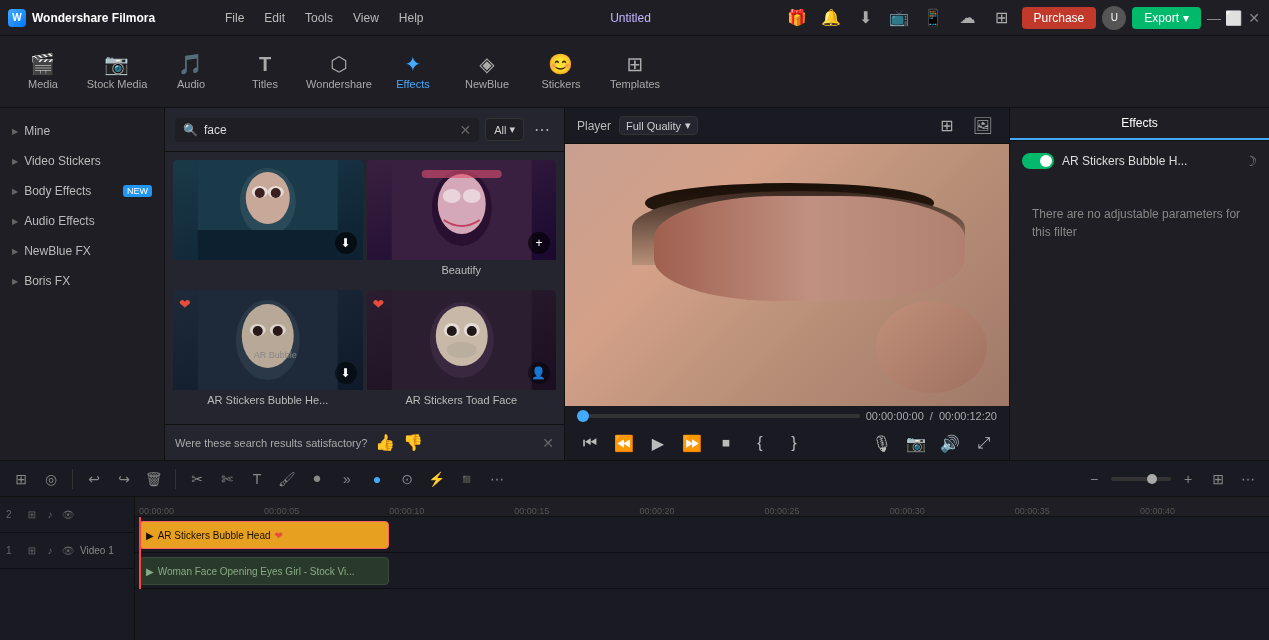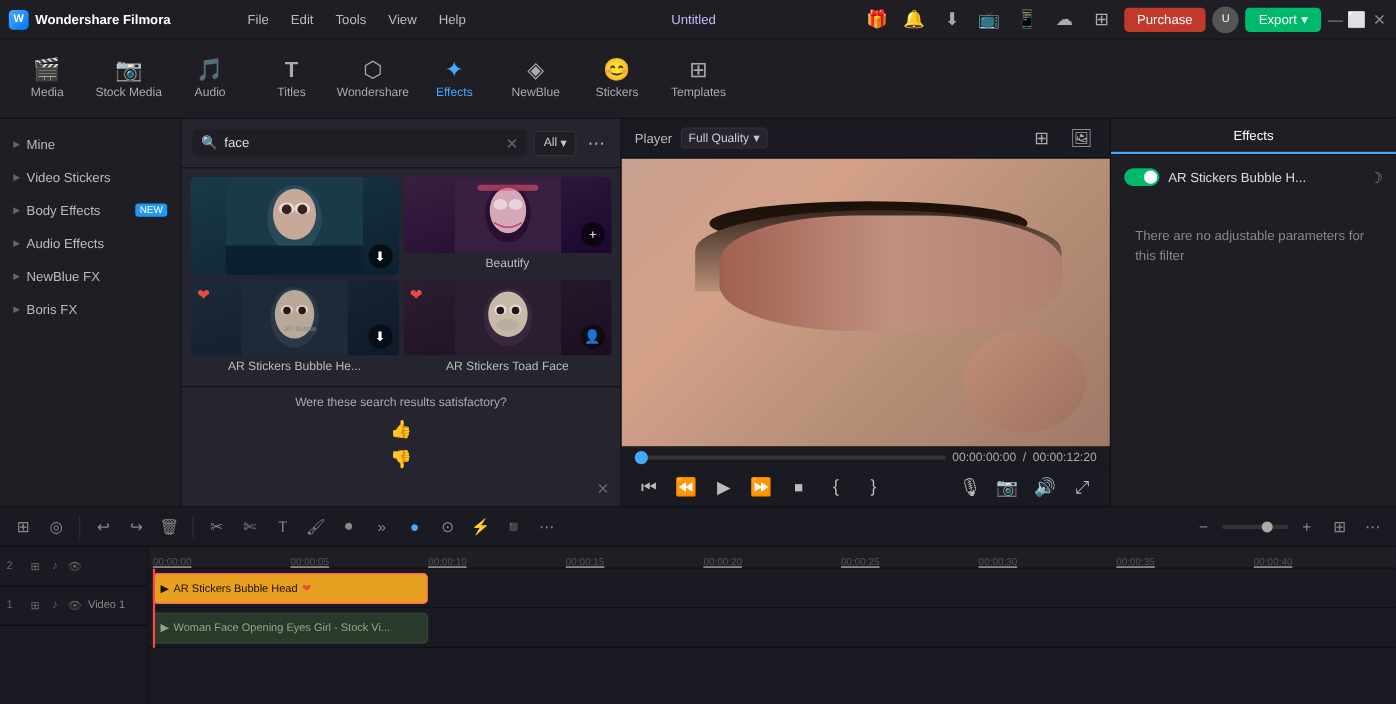--- a/index.html
+++ b/index.html
@@ -311,21 +311,20 @@
 
     
     .satisfaction-bar {
       padding: 8px 10px;
       font-size: 11px;
       color: #aaa;
       display: flex;
       align-items: center;
       gap: 8px;
       border-top: 1px solid #111;
-      flex-direction: column;
     }
     .sat-icon {
       cursor: pointer;
       font-size: 16px;
     }
     .sat-close {
       margin-left: auto;
       cursor: pointer;
       font-size: 14px;
       color: #666;
@@ -669,21 +668,20 @@
       position: relative;
       background: #1a1a22;
     }
     .time-ruler {
       height: 20px;
       background: #1e1e24;
       border-bottom: 1px solid #111;
       position: relative;
       display: flex;
       align-items: flex-end;
-      text-decoration: underline;
     }
     .time-marks {
       display: flex;
       width: 100%;
       padding: 0 4px;
     }
     .time-mark {
       font-size: 9px;
       color: #555;
       flex: 1;

